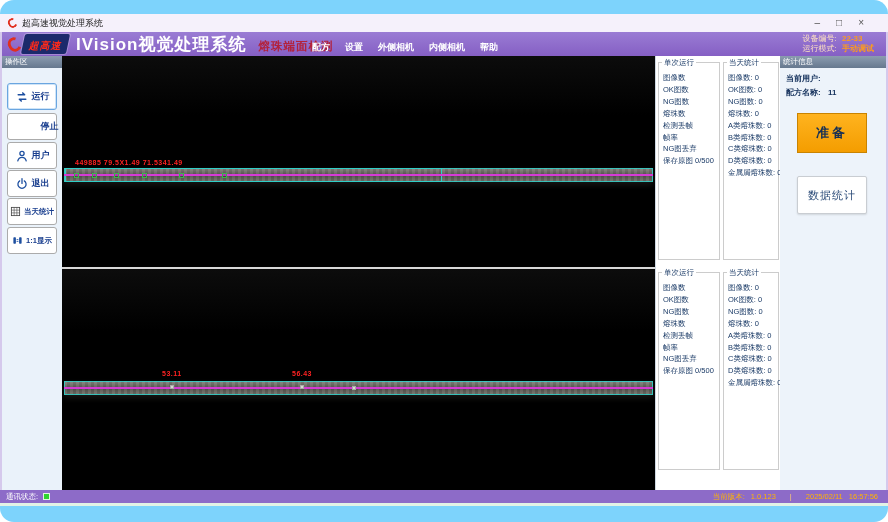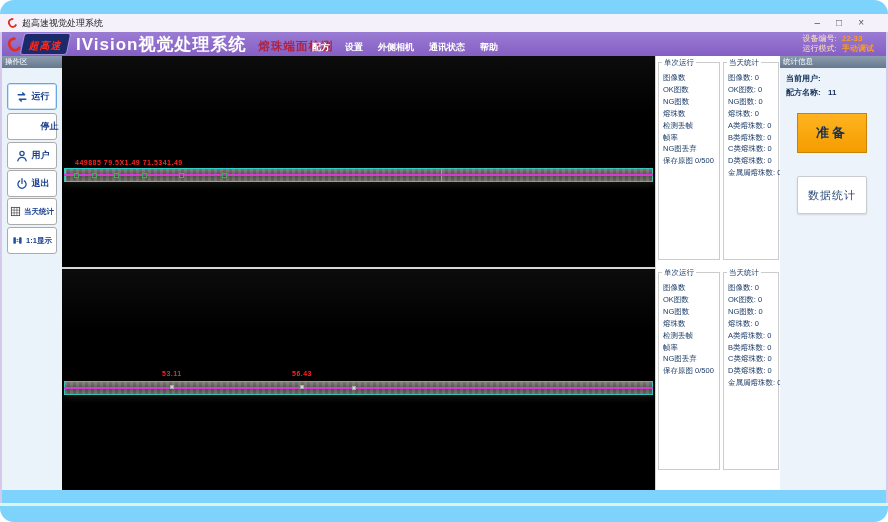--- a/index.html
+++ b/index.html
@@ -122,21 +122,21 @@
       <div class="logo-plate">
         <span>超高速</span>
       </div>
     </div>
     <span class="app-title">IVision视觉处理系统</span>
     <span class="app-subtitle">熔珠端面检测</span>
     <div class="menu">
         <span class="menu-item">配方</span>
         <span class="menu-item">设置</span>
         <span class="menu-item">外侧相机</span>
-        <span class="menu-item">通讯状态</span>
+        <span class="menu-item">内侧相机</span>
         <span class="menu-item">帮助</span>
       </div>
     <div class="devinfo">
       <div>
         <span class="lbl">设备编号:</span>
         <span class="val">22-33</span>
       </div>
       <div>
         <span class="lbl">运行模式:</span>
         <span class="val">手动调试</span>
@@ -291,14 +291,25 @@
       <span>当前用户:</span>
     </div>
     <div class="info-line" style="top:31px;">
       <span>配方名称:</span>
       <span style="margin-left:5px;">11</span>
     </div>
     <div class="btn-prepare">准备</div>
     <div class="btn-data">数据统计</div>
   </div>
 
+  <div class="statusbar">
+    <span class="comm">通讯状态:</span>
+    <div class="led"></div>
+    <div class="sb-right">
+      <span>当前版本:</span>
+      <span>1.0.123</span>
+      <span class="sep">|</span>
+      <span>2025/02/11</span>
+      <span>16:57:56</span>
+    </div>
+  </div>
 
 </div>
 
 </body></html>

